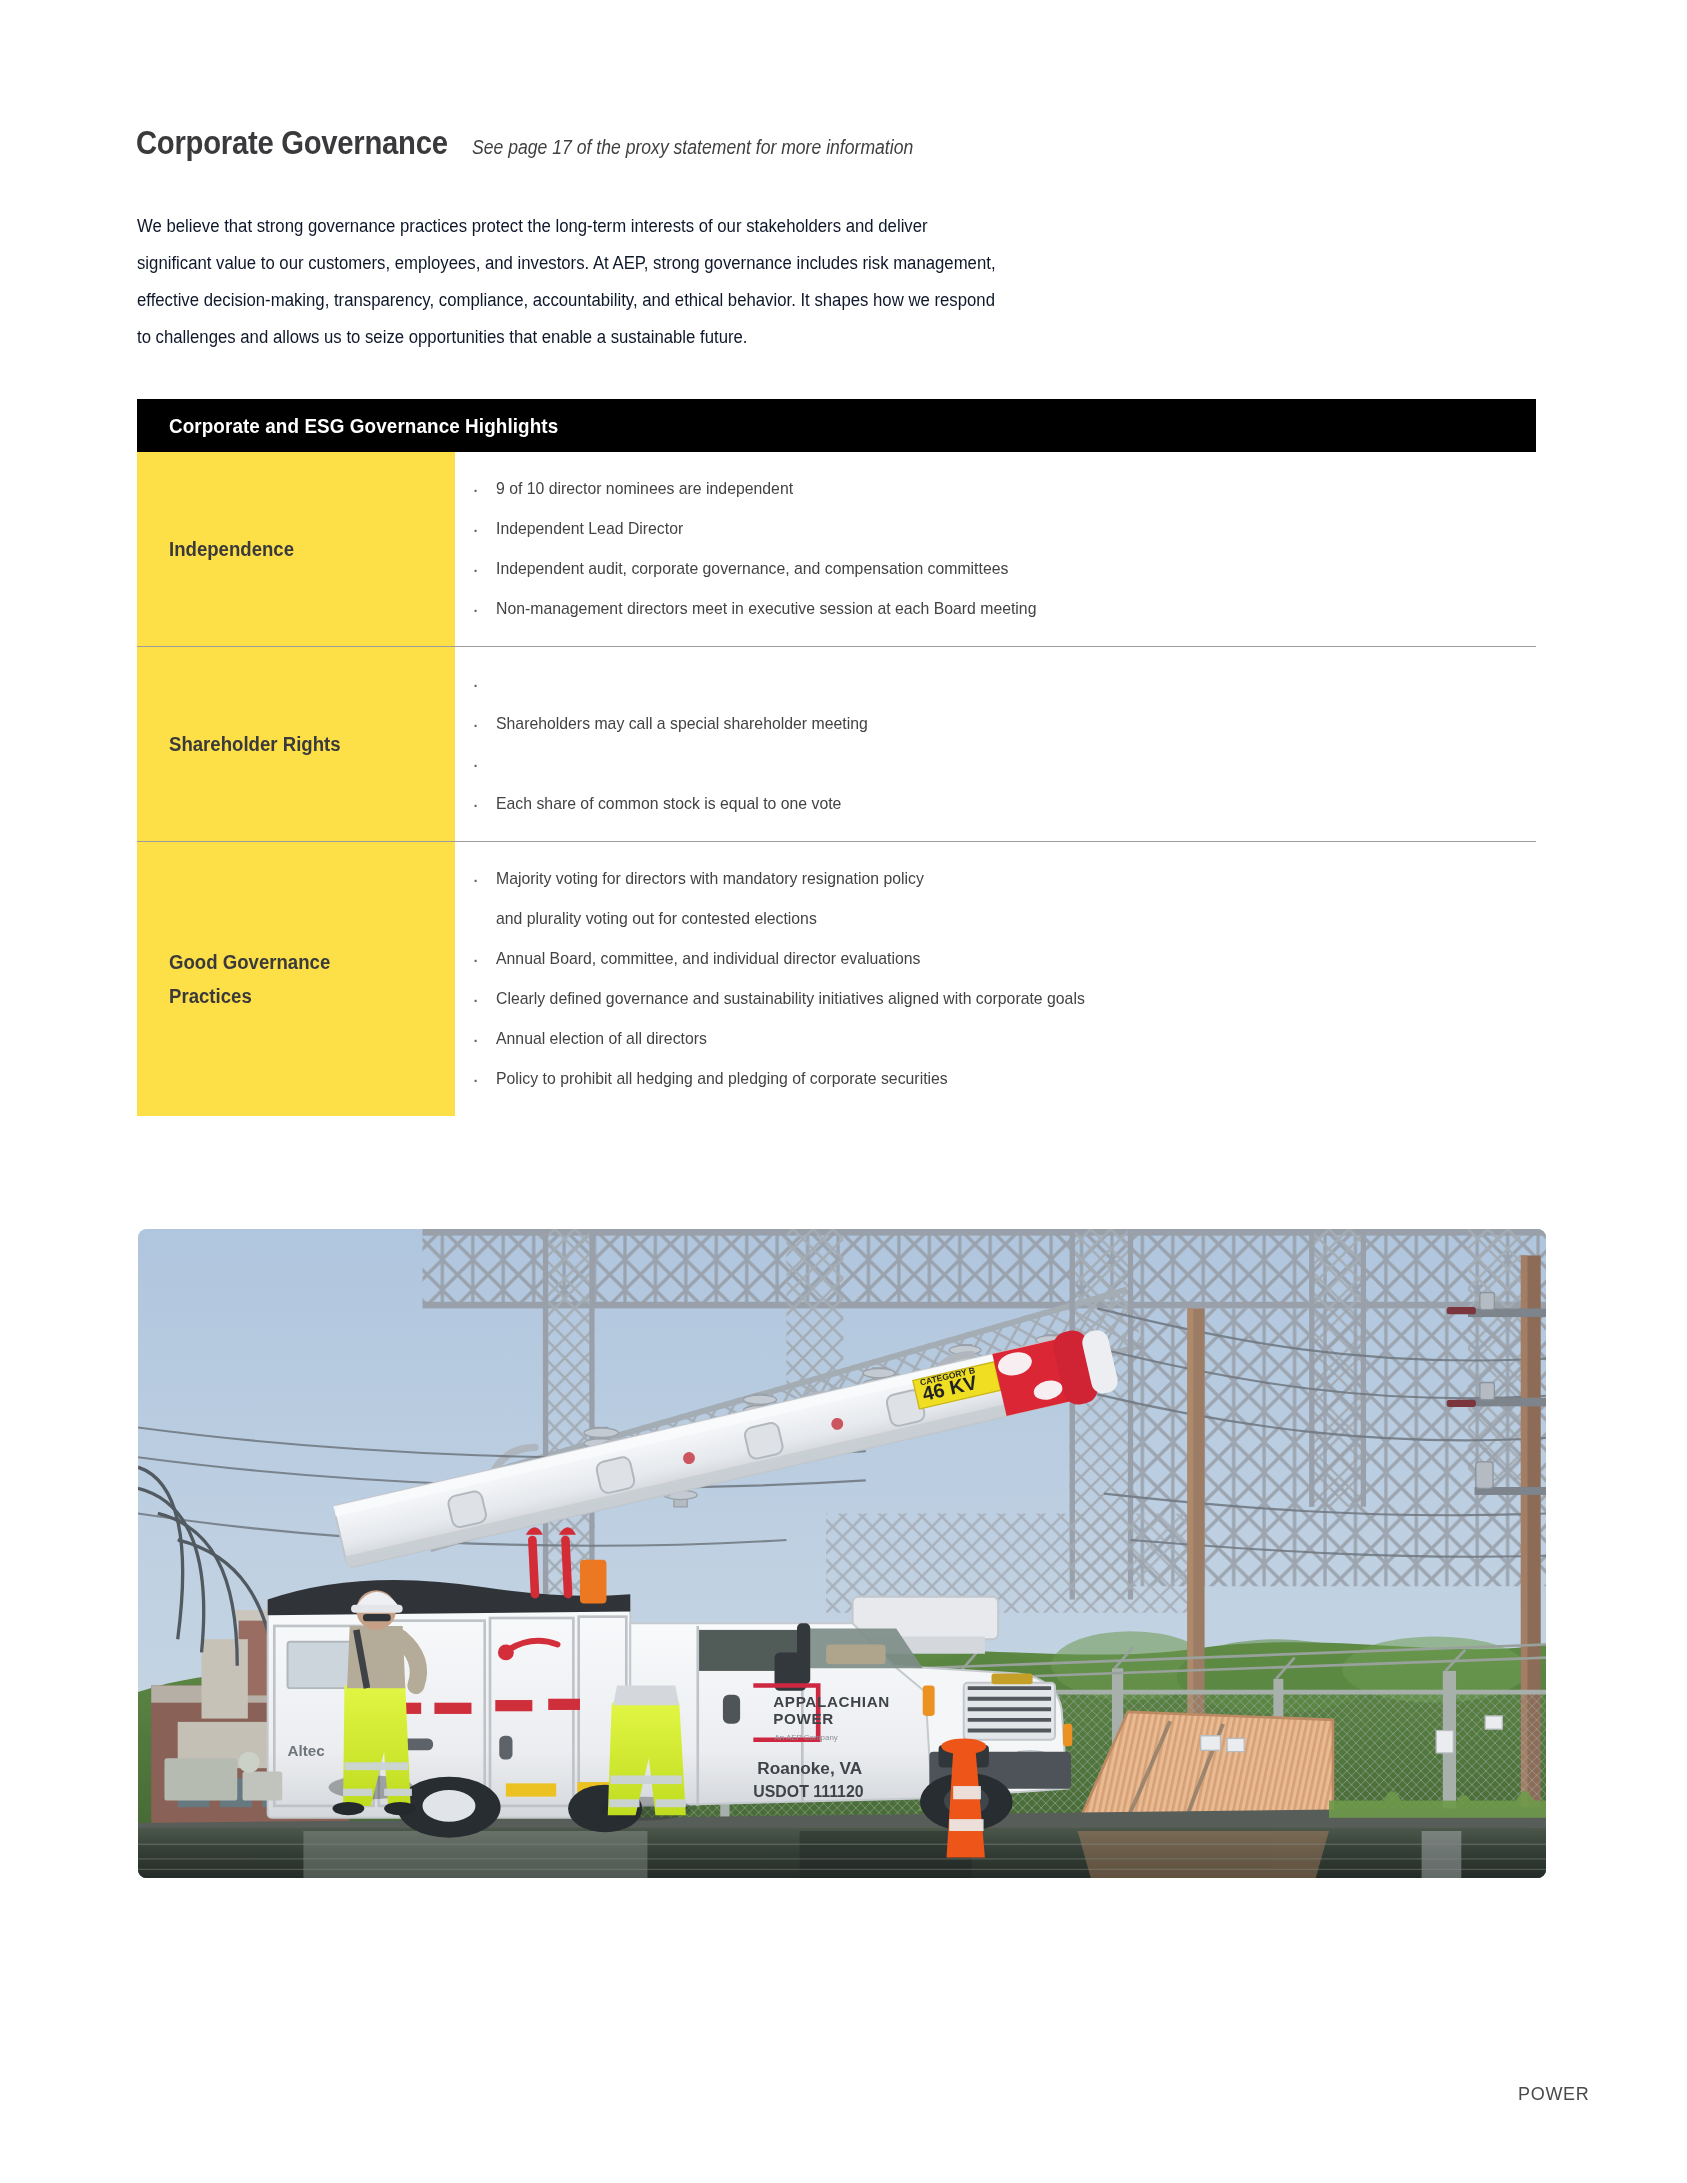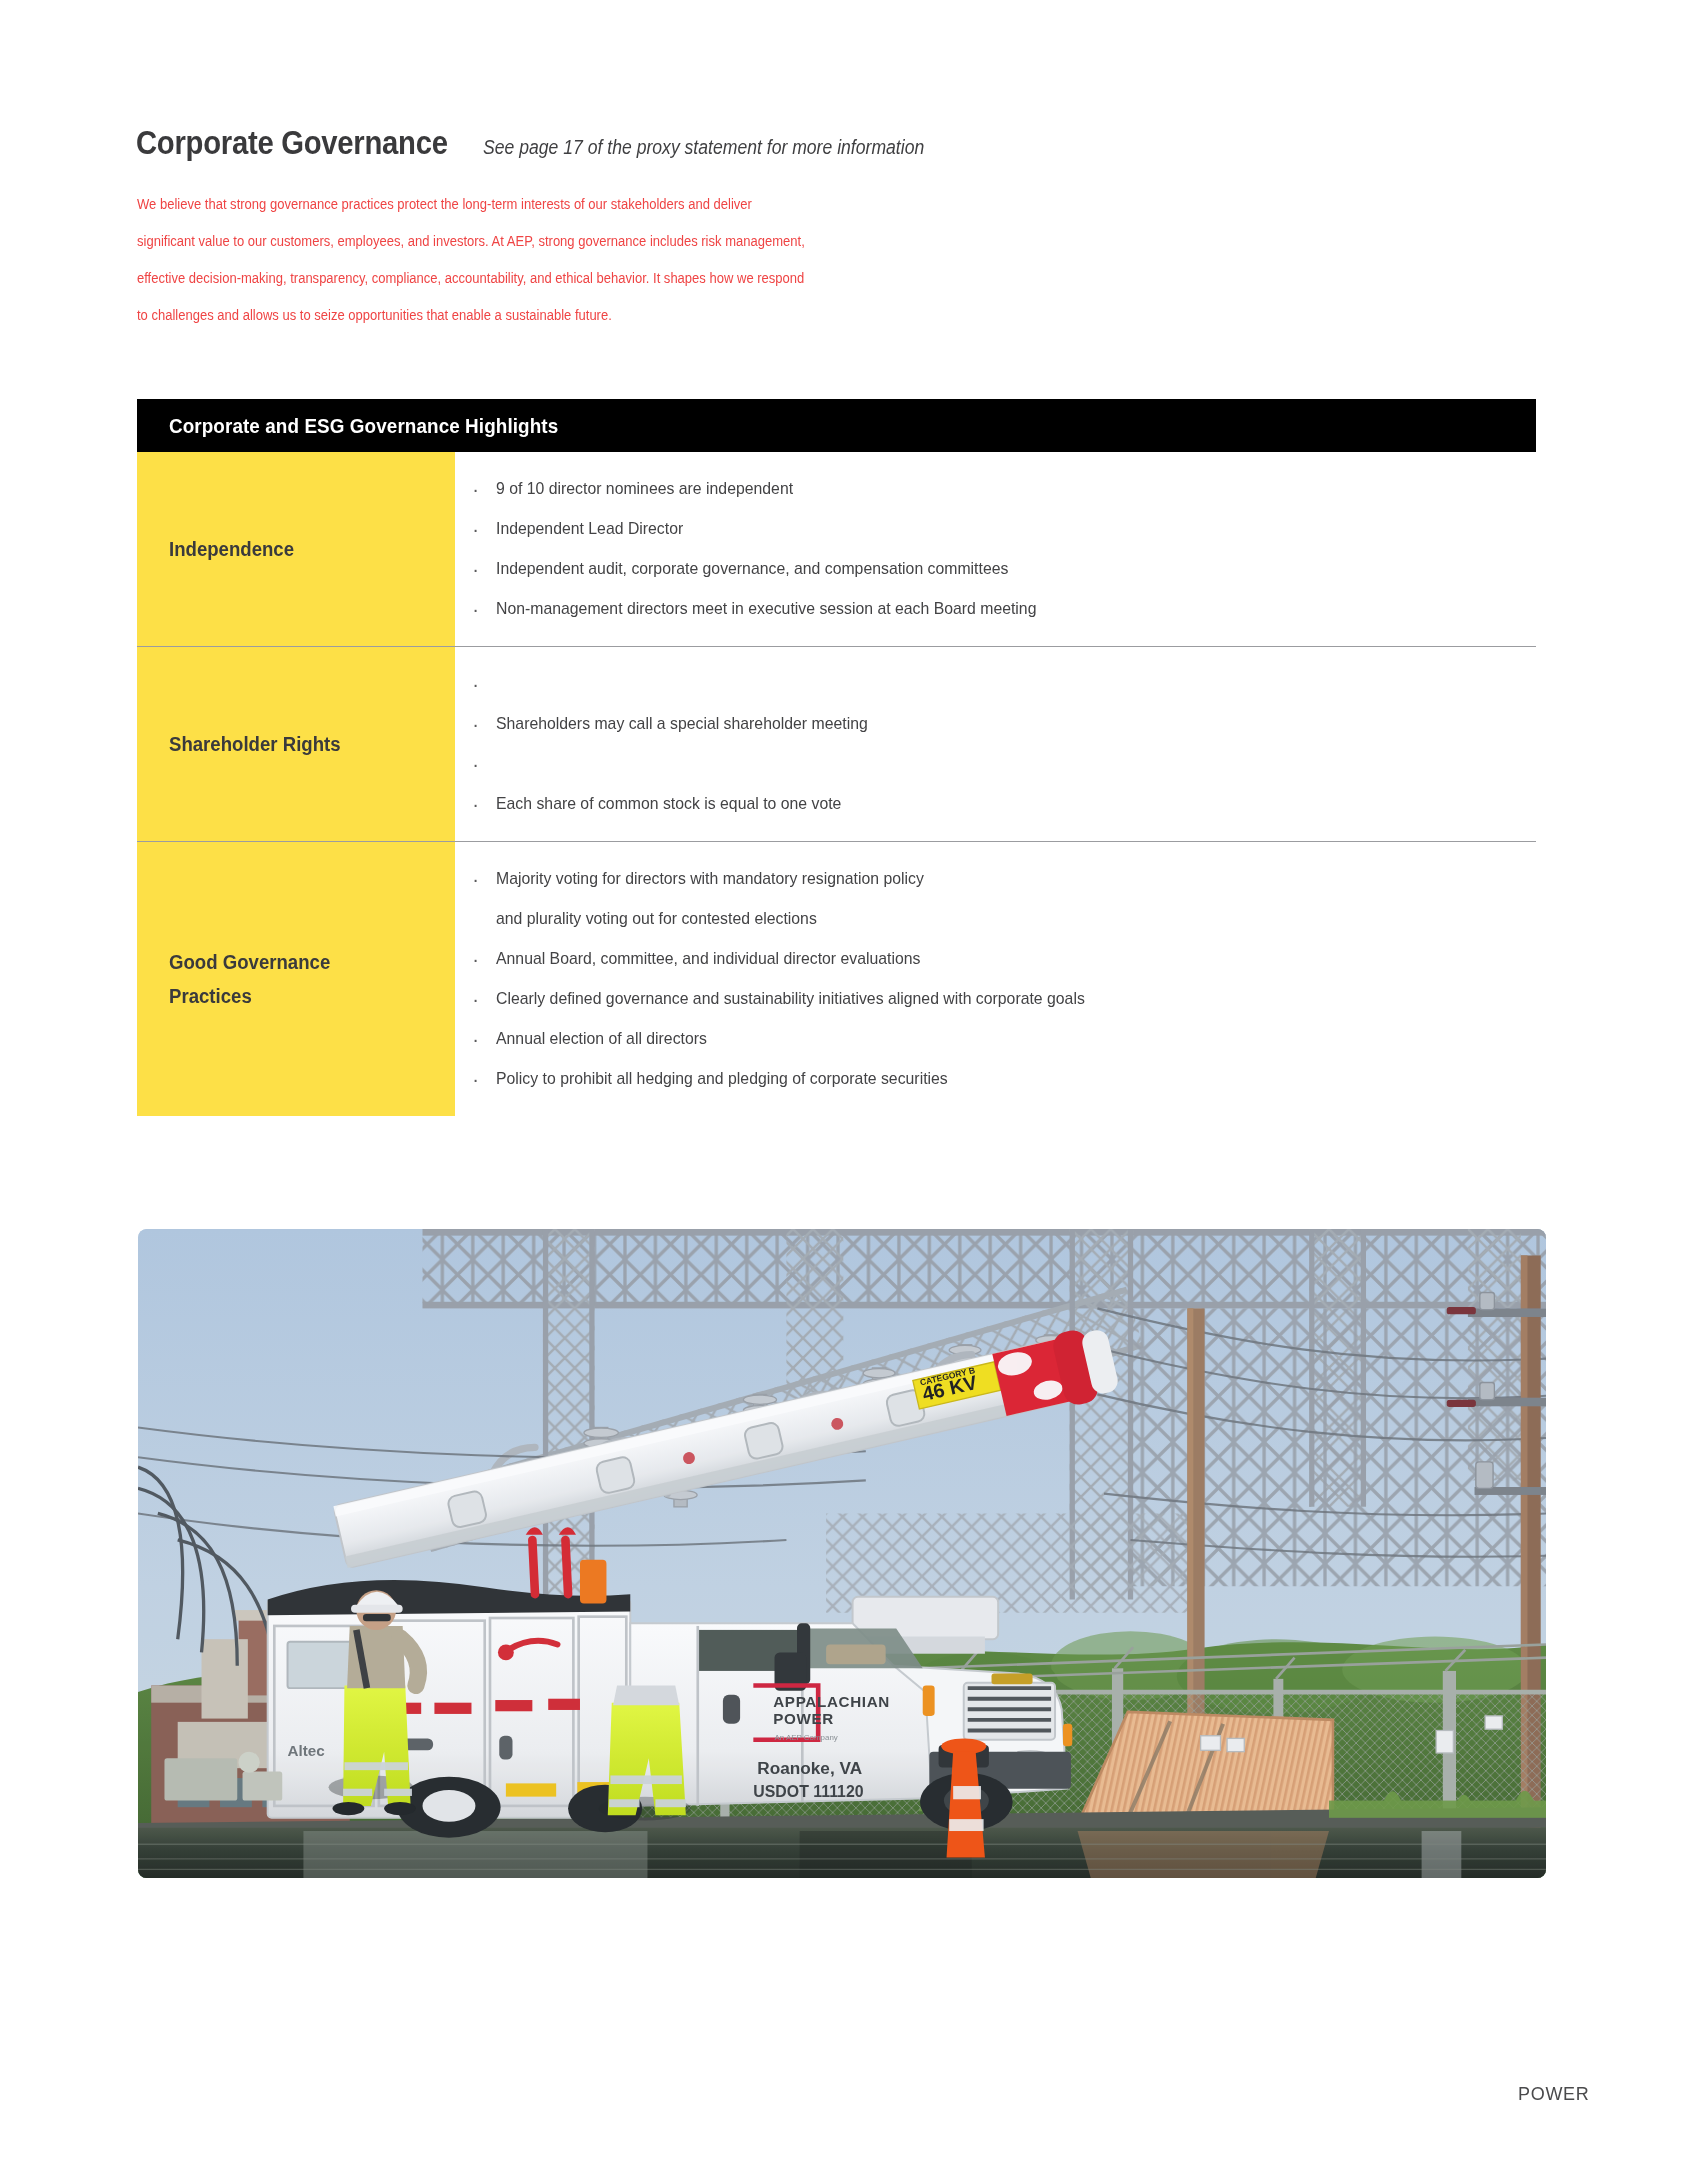--- a/index.html
+++ b/index.html
@@ -23,21 +23,21 @@
     background: #ffffff;
   }
 
   
   .heading-row {
     position: absolute;
     left: 136px;
     top: 123px;
     display: flex;
     align-items: baseline;
-    gap: 19px;
+    gap: 8px;
     white-space: nowrap;
   }
   .page-title {
     font-size: 34px;
     font-weight: bold;
     letter-spacing: -0.3px;
     color: #3a3a3c;
     transform: scaleX(0.86);
     transform-origin: left center;
   }
@@ -47,25 +47,25 @@
     color: #3f3f41;
     transform: scaleX(0.88);
     transform-origin: left center;
     margin-left: -34px;
   }
 
   
   .intro {
     position: absolute;
     left: 137px;
-    top: 186px;
+    top: 208px;
     width: 1376px;
-    font-size: 14px;
+    font-size: 18px;
     line-height: 37px;
-    color: #ef4444;
+    color: #0f172a;
   }
   .intro span { display: block; transform: scaleX(0.93); transform-origin: left center; }
 
   
   .table {
     position: absolute;
     left: 137px;
     top: 399px;
     width: 1399px;
     border-collapse: collapse;

